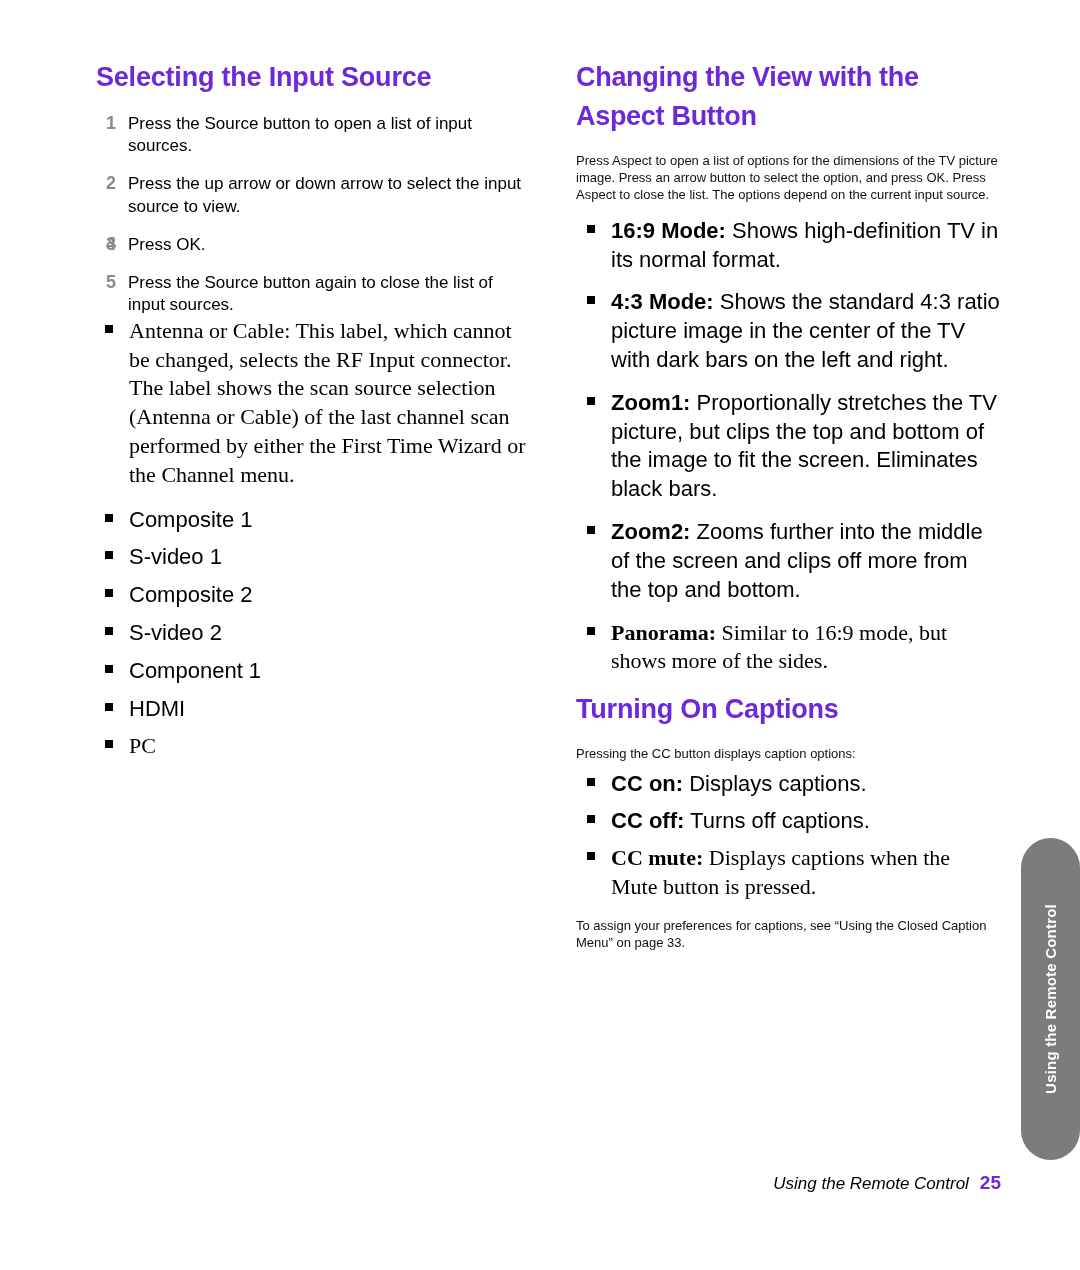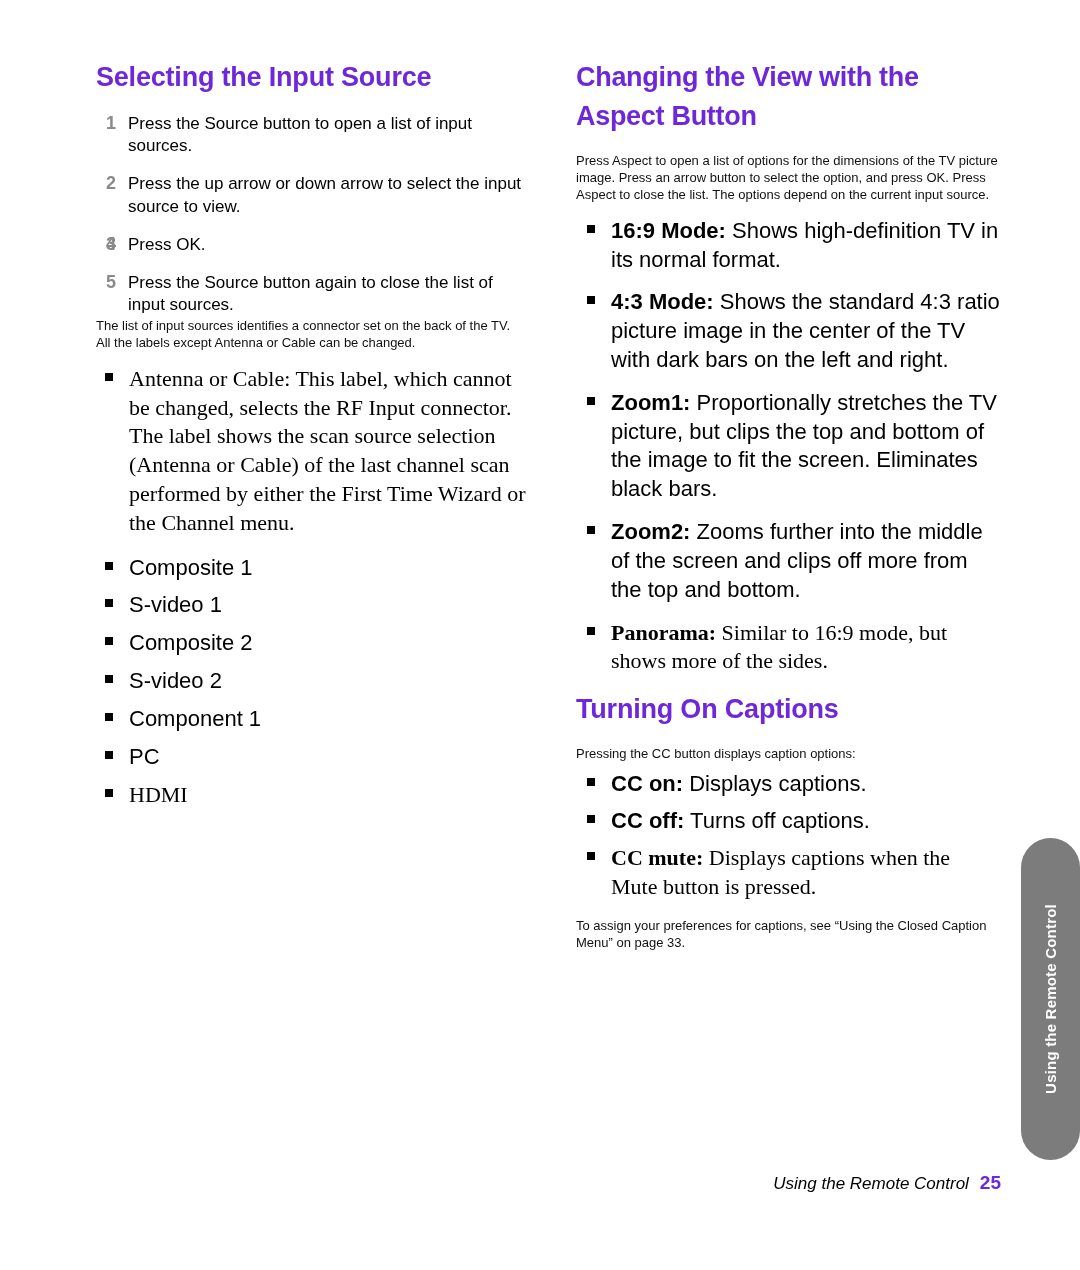--- a/index.html
+++ b/index.html
@@ -187,34 +187,33 @@
       <li class="step">
         <span class="step-num">4</span>
         <span class="step-text">Press OK.</span>
       </li>
       <li class="step">
         <span class="step-num">5</span>
         <span class="step-text">Press the Source button again to close the list of input sources.</span>
       </li>
     </ol>
 
-    <p class="body gap-before">The list of input sources identifies a connector set on the back of the TV. All the labels except Antenna or Cable can be changed.</p>
 
     <ul class="bullets gap-after">
       <li class="bullet">Antenna or Cable: This label, which cannot be changed, selects the RF Input connector. The label shows the scan source selection (Antenna or Cable) of the last channel scan performed by either the First Time Wizard or the Channel menu.</li>
     </ul>
 
     <ul class="bullets bullets-compact">
       <li class="bullet">Composite 1</li>
       <li class="bullet">S-video 1</li>
       <li class="bullet">Composite 2</li>
       <li class="bullet">S-video 2</li>
       <li class="bullet">Component 1</li>
+      <li class="bullet">HDMI</li>
       <li class="bullet">PC</li>
-      <li class="bullet">HDMI</li>
     </ul>
 
   </div>
 
   <div class="col col-right">
 
     <h1 class="section-heading tight">Changing the View with the Aspect Button</h1>
 
     <p class="body">Press Aspect to open a list of options for the dimensions of the TV picture image. Press an arrow button to select the option, and press OK. Press Aspect to close the list. The options depend on the current input source.</p>
 

